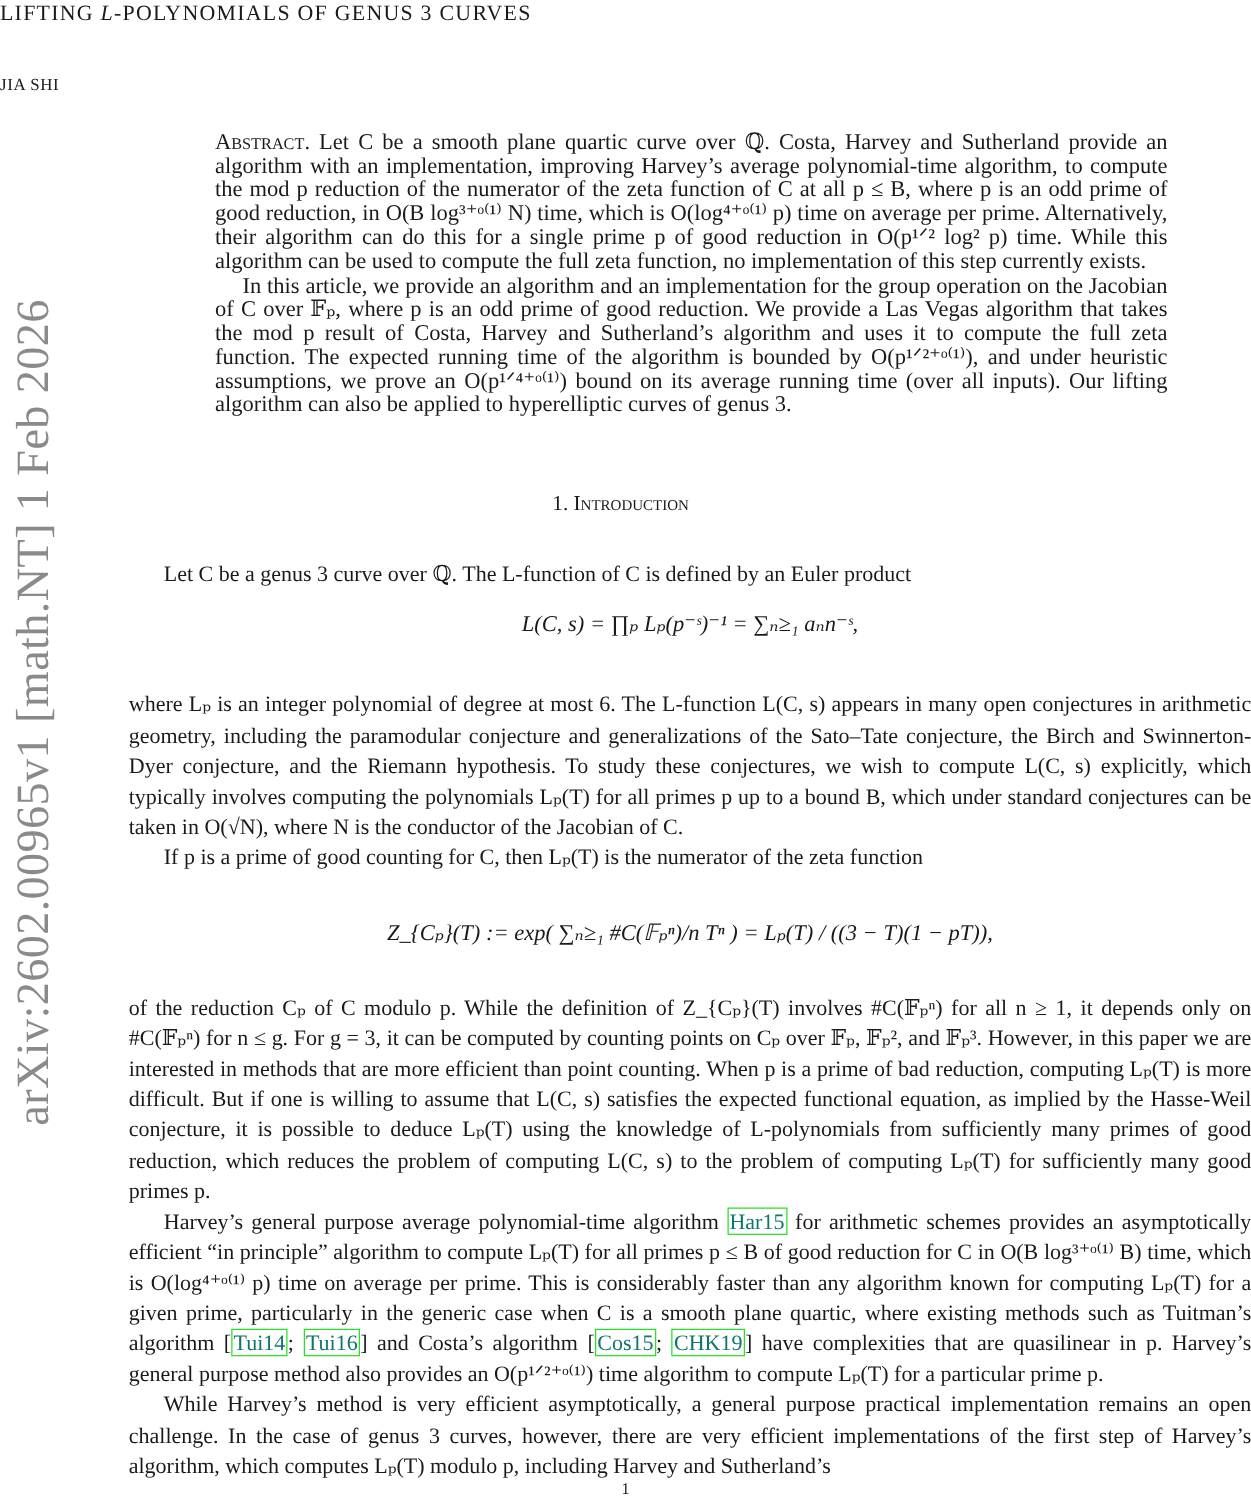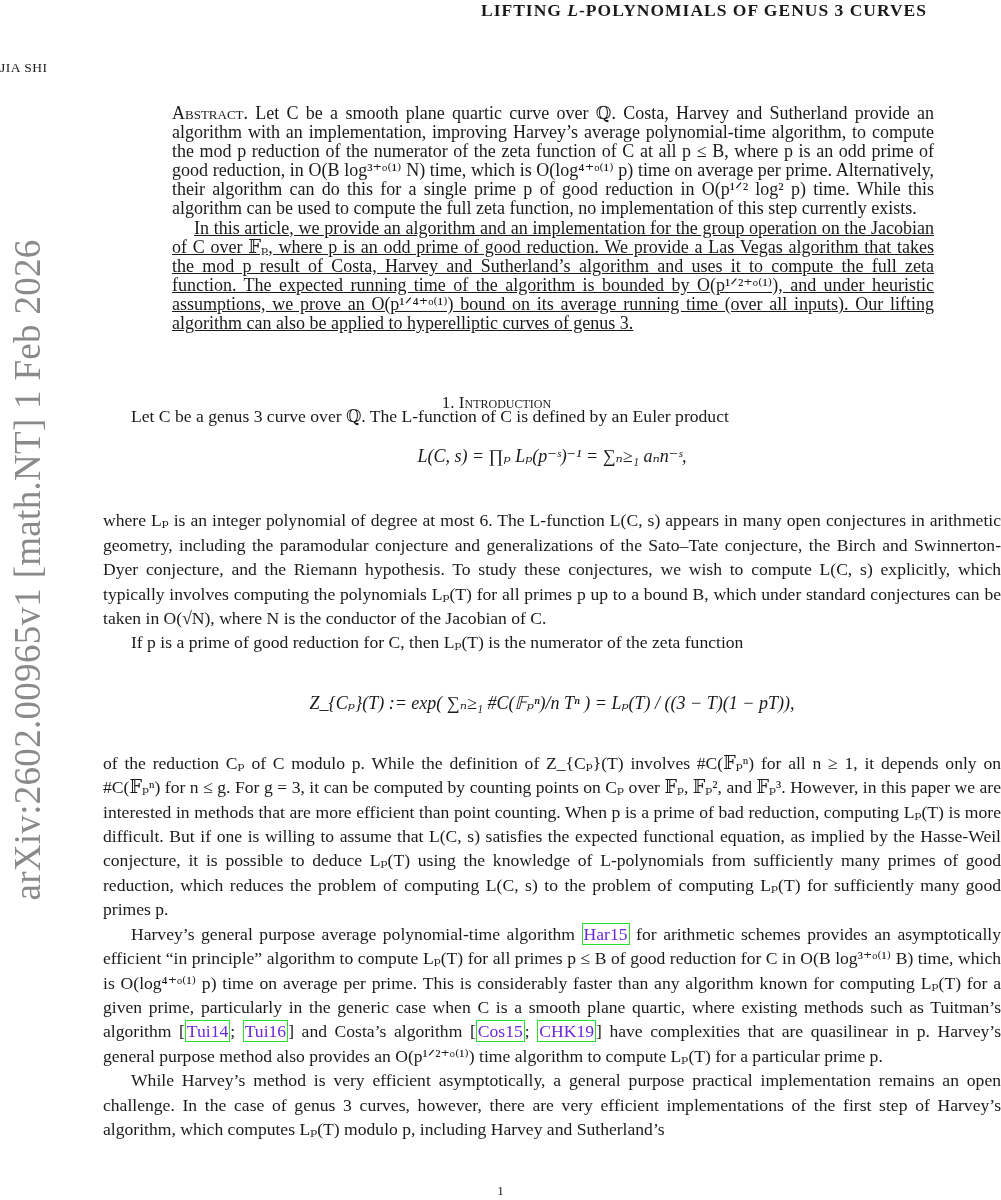--- a/index.html
+++ b/index.html
@@ -11,53 +11,53 @@
   .sidebar-stamp {
     position: absolute; left: 2px; top: 210px; width: 50px; height: 720px;
   }
   .sidebar-stamp span {
     position: absolute; left: 25px; top: 360px;
     transform: translate(-50%, -50%) rotate(-90deg);
     white-space: nowrap; font-size: 37px; color: #8a8a8a;
     font-family: "Liberation Serif", serif; letter-spacing: 0.3px;
   }
   .title {
-    position: absolute; top: 0px; left: 0; width: 927px; text-align: right;
-    font-weight: bold; font-size: 17.5px; letter-spacing: 1px;
+    position: absolute; top: 0px; left: 0; width: 927px; text-align: left;
+    font-weight: normal; font-size: 17.5px; letter-spacing: 1px;
   }
   .title i { font-style: italic; }
   .author {
     position: absolute; top: 60px; left: 0; width: 1001px; 
     font-size: 13.5px; letter-spacing: 0.5px;
   }
   .abstract {
     position: absolute; left: 172px; top: 104px; width: 762px;
     font-size: 18px; line-height: 19.1px; text-align: justify;
   }
   .abstract p { margin: 0; }
-  .abstract p + p { text-indent: 22px; text-decoration: underline; }
+  .abstract p + p { text-indent: 22px; }
   .sc { font-variant: small-caps; }
   .section {
     position: absolute; top: 393px; left: 0; width: 993px; text-align: center;
     font-size: 17px;
   }
   .body {
-    position: absolute; left: 103px; top: 404px; width: 898px;
+    position: absolute; left: 103px; top: 447px; width: 898px;
     font-size: 17.6px; line-height: 24.4px; text-align: justify;
   }
   .body p { margin: 0; }
   .indent { text-indent: 28px; }
   .eq {
     text-align: center; font-size: 18px; font-style: italic;
   }
   .eq1 { height: 80px; line-height: 56px; font-style: italic; }
   .eq2 { height: 96px; line-height: 96px; }
   .cite {
     border: 1.5px solid #2adf2a; padding: 0 1px;
-    color: #6d28d9; text-decoration: none;
+    color: #0f766e; text-decoration: none;
   }
   .pagenum {
     position: absolute; top: 1183px; left: 0; width: 1001px; text-align: center;
     font-size: 13px;
   }
 </style>
 </head>
 <body>
 
 <div class="sidebar-stamp">
@@ -76,20 +76,20 @@
 </div>
 
 <div class="section">
   <span>1.</span> <span class="sc">Introduction</span>
 </div>
 
 <div class="body">
   <p class="indent">Let C be a genus 3 curve over ℚ. The L-function of C is defined by an Euler product</p>
   <div class="eq eq1">L(C, s) = ∏ₚ Lₚ(p⁻ˢ)⁻¹ = ∑ₙ≥₁ aₙn⁻ˢ,</div>
   <p>where Lₚ is an integer polynomial of degree at most 6.  The L-function L(C, s) appears in many open conjectures in arithmetic geometry, including the paramodular conjecture and generalizations of the Sato–Tate conjecture, the Birch and Swinnerton-Dyer conjecture, and the Riemann hypothesis.  To study these conjectures, we wish to compute L(C, s) explicitly, which typically involves computing the polynomials Lₚ(T) for all primes p up to a bound B, which under standard conjectures can be taken in O(√N), where N is the conductor of the Jacobian of C.</p>
-  <p class="indent">If p is a prime of good reduction for C, then Lₚ(T) is the numerator of the zeta function</p>
+  <p class="indent">If p is a prime of good counting for C, then Lₚ(T) is the numerator of the zeta function</p>
   <div class="eq eq2">Z_{Cₚ}(T) := exp( ∑ₙ≥₁ #C(𝔽ₚⁿ)/n Tⁿ ) = Lₚ(T) / ((3 − T)(1 − pT)),</div>
   <p>of the reduction Cₚ of C modulo p. While the definition of Z_{Cₚ}(T) involves #C(𝔽ₚⁿ) for all n ≥ 1, it depends only on #C(𝔽ₚⁿ) for n ≤ g. For g = 3, it can be computed by counting points on Cₚ over 𝔽ₚ, 𝔽ₚ², and 𝔽ₚ³. However, in this paper we are interested in methods that are more efficient than point counting. When p is a prime of bad reduction, computing Lₚ(T) is more difficult.  But if one is willing to assume that L(C, s) satisfies the expected functional equation, as implied by the Hasse-Weil conjecture, it is possible to deduce Lₚ(T) using the knowledge of L-polynomials from sufficiently many primes of good reduction, which reduces the problem of computing L(C, s) to the problem of computing Lₚ(T) for sufficiently many good primes p.</p>
   <p class="indent"><span>Harvey’s general purpose average polynomial-time algorithm </span><a class="cite">Har15</a><span> for arithmetic schemes provides an asymptotically efficient “in principle” algorithm to compute Lₚ(T) for all primes p ≤ B of good reduction for C in O(B log³⁺ᵒ⁽¹⁾ B) time, which is O(log⁴⁺ᵒ⁽¹⁾ p) time on average per prime.  This is considerably faster than any algorithm known for computing Lₚ(T) for a given prime, particularly in the generic case when C is a smooth plane quartic, where existing methods such as Tuitman’s algorithm </span><span>[</span><a class="cite">Tui14</a><span>; </span><a class="cite">Tui16</a><span>]</span><span> and Costa’s algorithm </span><span>[</span><a class="cite">Cos15</a><span>; </span><a class="cite">CHK19</a><span>]</span><span> have complexities that are quasilinear in p.  Harvey’s general purpose method also provides an O(p¹ᐟ²⁺ᵒ⁽¹⁾) time algorithm to compute Lₚ(T) for a particular prime p.</span></p>
   <p class="indent">While Harvey’s method is very efficient asymptotically, a general purpose practical implementation remains an open challenge.  In the case of genus 3 curves, however, there are very efficient implementations of the first step of Harvey’s algorithm, which computes Lₚ(T) modulo p, including Harvey and Sutherland’s</p>
 </div>
 
 <div class="pagenum">1</div>
 
 </body></html>

